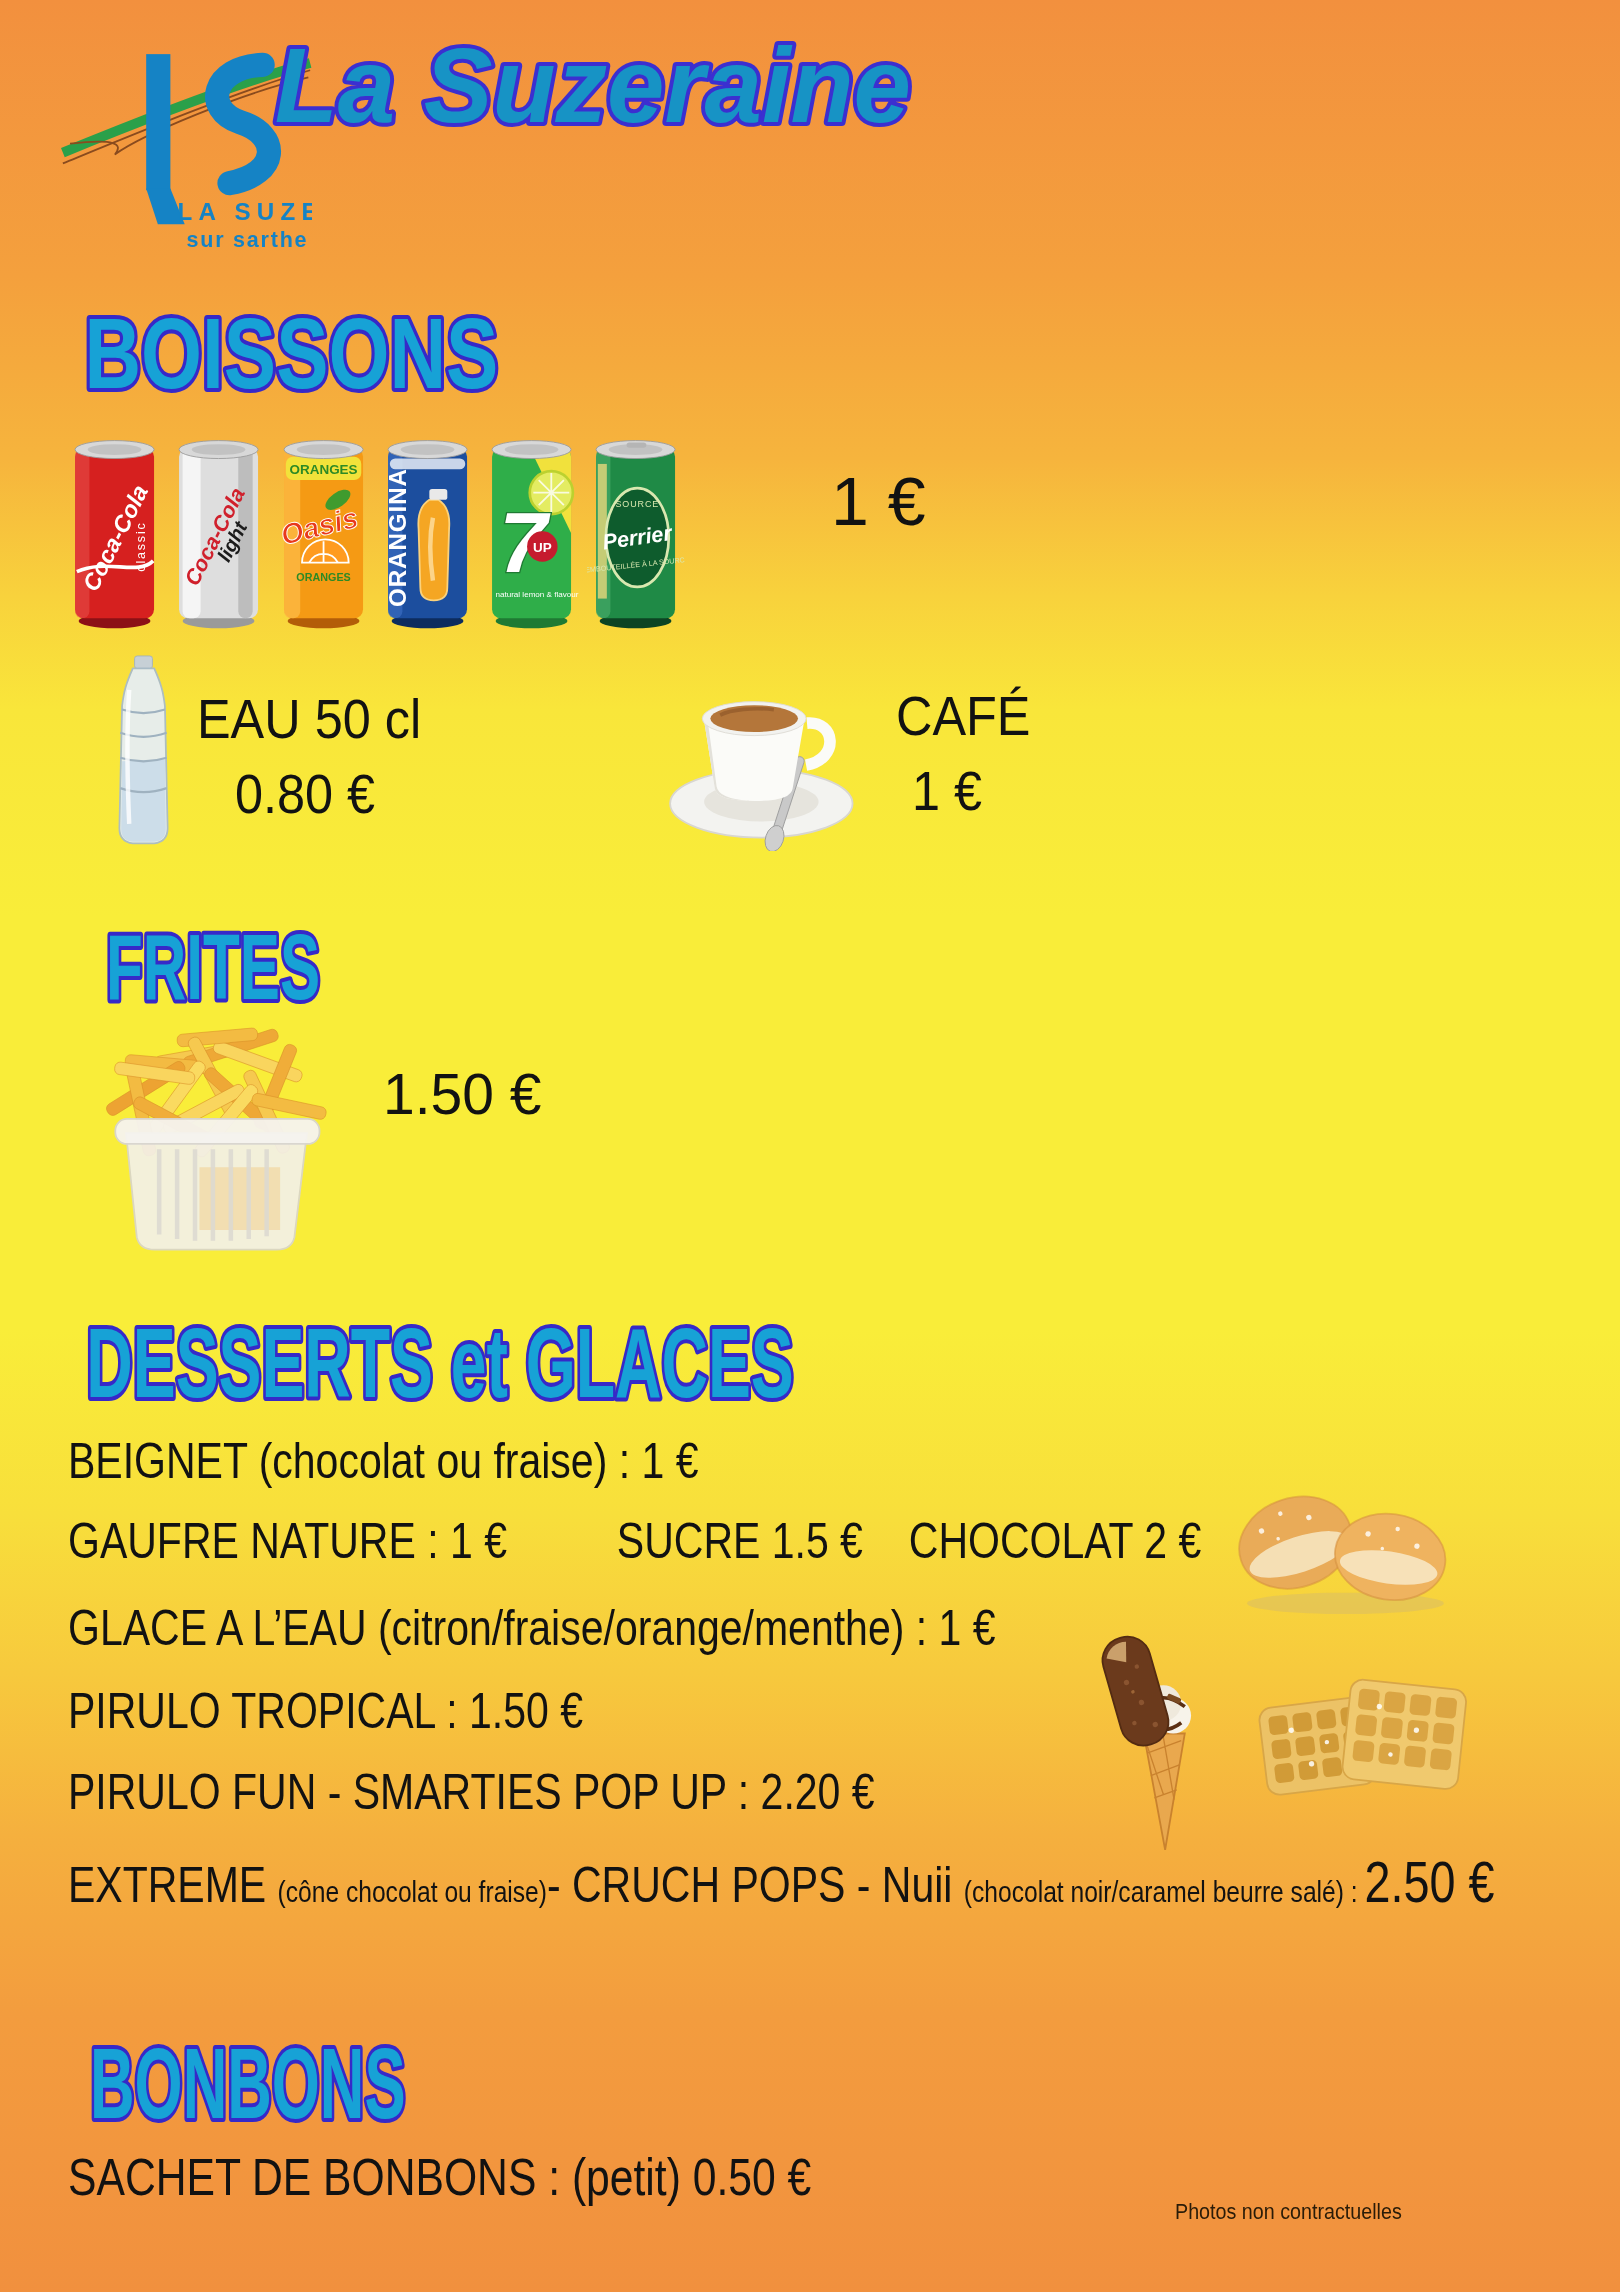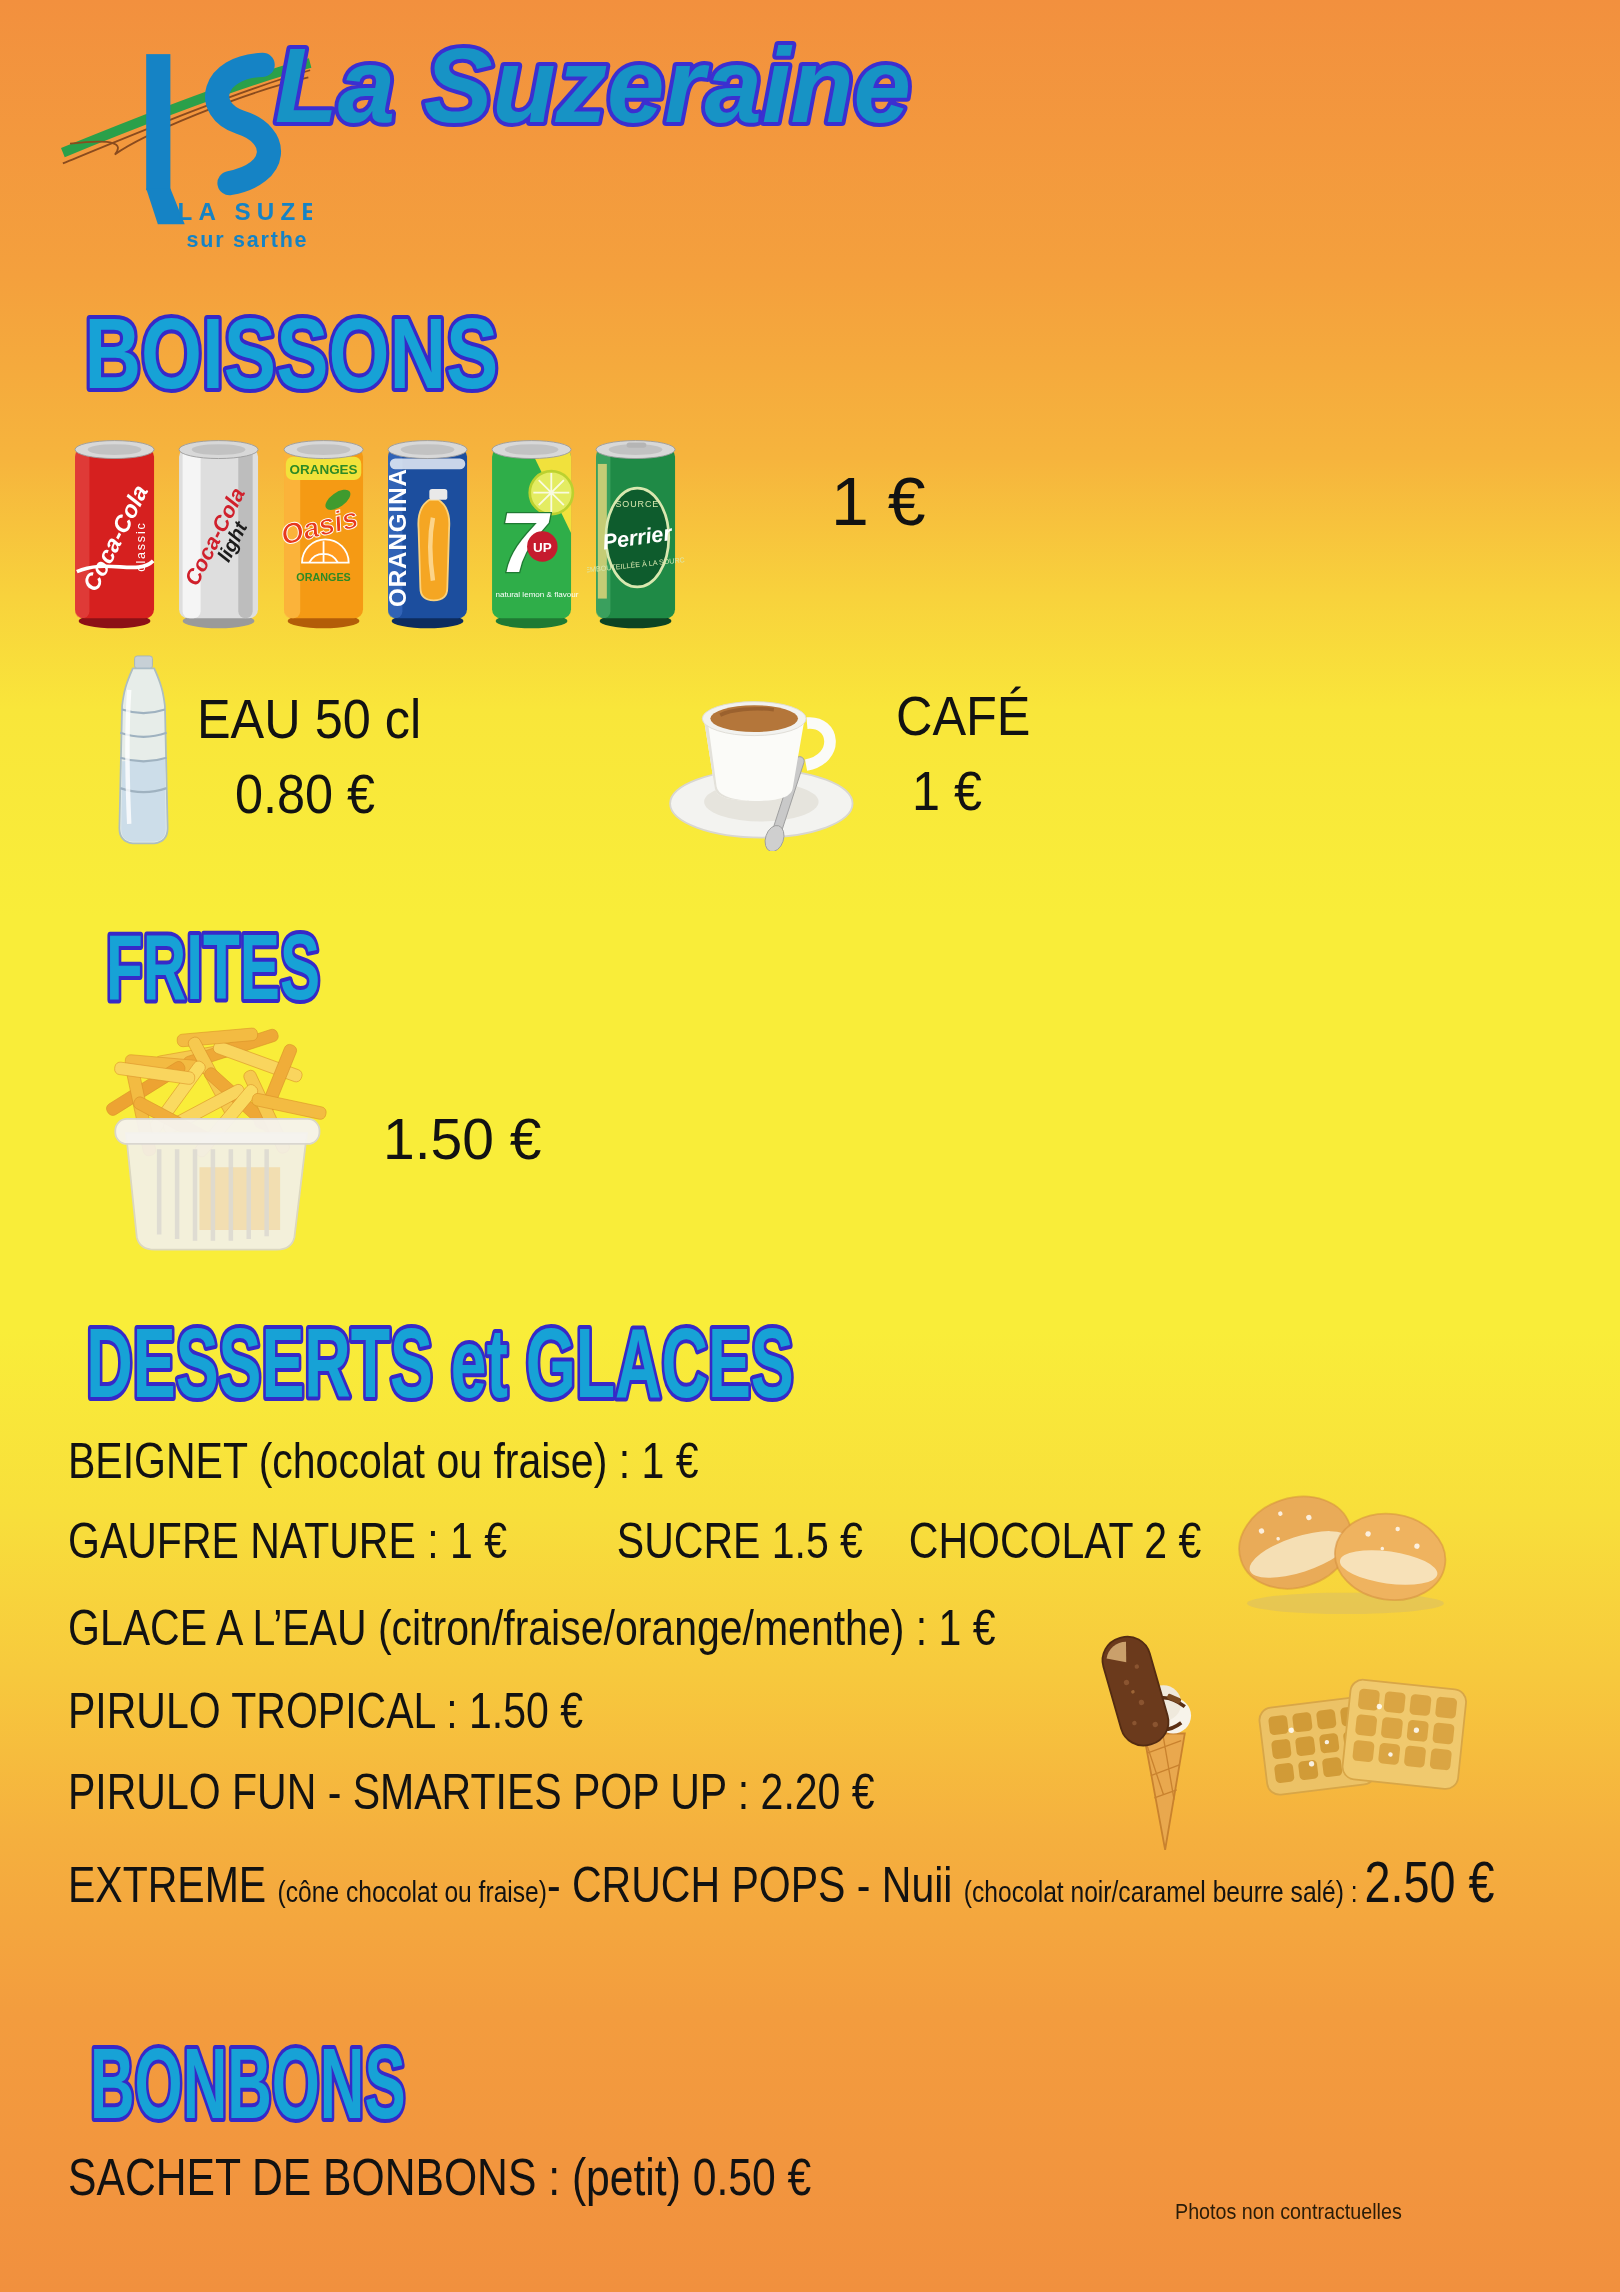--- a/index.html
+++ b/index.html
@@ -184,21 +184,21 @@
       <rect x="63" y="20" width="14" height="90" rx="6" transform="rotate(-82 70 65)" fill="#f9d55e" stroke="#d98f27" stroke-width=".6"></rect>
     </g>
     <g>
       <path d="M38,132 L240,132 L226,248 Q223,262 206,262 L70,262 Q53,262 50,248 Z" fill="#f3f1ec" opacity=".9" stroke="#d8d5cf" stroke-width="2"></path>
       <rect x="120" y="170" width="90" height="70" fill="#efa838" opacity=".25"></rect>
       <path d="M75,150 v95 M95,150 v100 M115,150 v102 M135,150 v102 M155,150 v102 M175,150 v100 M195,150 v97" stroke="#ddd9d0" stroke-width="5" fill="none" opacity=".9"></path>
       <rect x="26" y="116" width="228" height="28" rx="13" fill="#f6f4f0" opacity=".95" stroke="#d8d5cf" stroke-width="2"></rect>
     </g>
   </svg>
 
-  <div class="abs txt" style="left:383px;top:1111px;font-size:57px;">1.50 €</div>
+  <div class="abs txt" style="left:383px;top:1066px;font-size:57px;">1.50 €</div>
 
   <svg class="abs" style="left:81px;top:1313px" width="761" height="112" viewBox="0 0 850 125">
     <text x="6" y="94" class="headtext" font-size="110" textLength="790" lengthAdjust="spacingAndGlyphs">DESSERTS et GLACES</text>
   </svg>
 
   <div class="dessert-line" style="top:1436px;">
     <span>BEIGNET (chocolat ou fraise) : 1 €</span>
   </div>
   <div class="dessert-line" style="top:1516px;">
     <span>GAUFRE NATURE : 1 €</span><span style="margin-left:134px;">SUCRE 1.5 €</span><span style="margin-left:56px;">CHOCOLAT 2 €</span>

